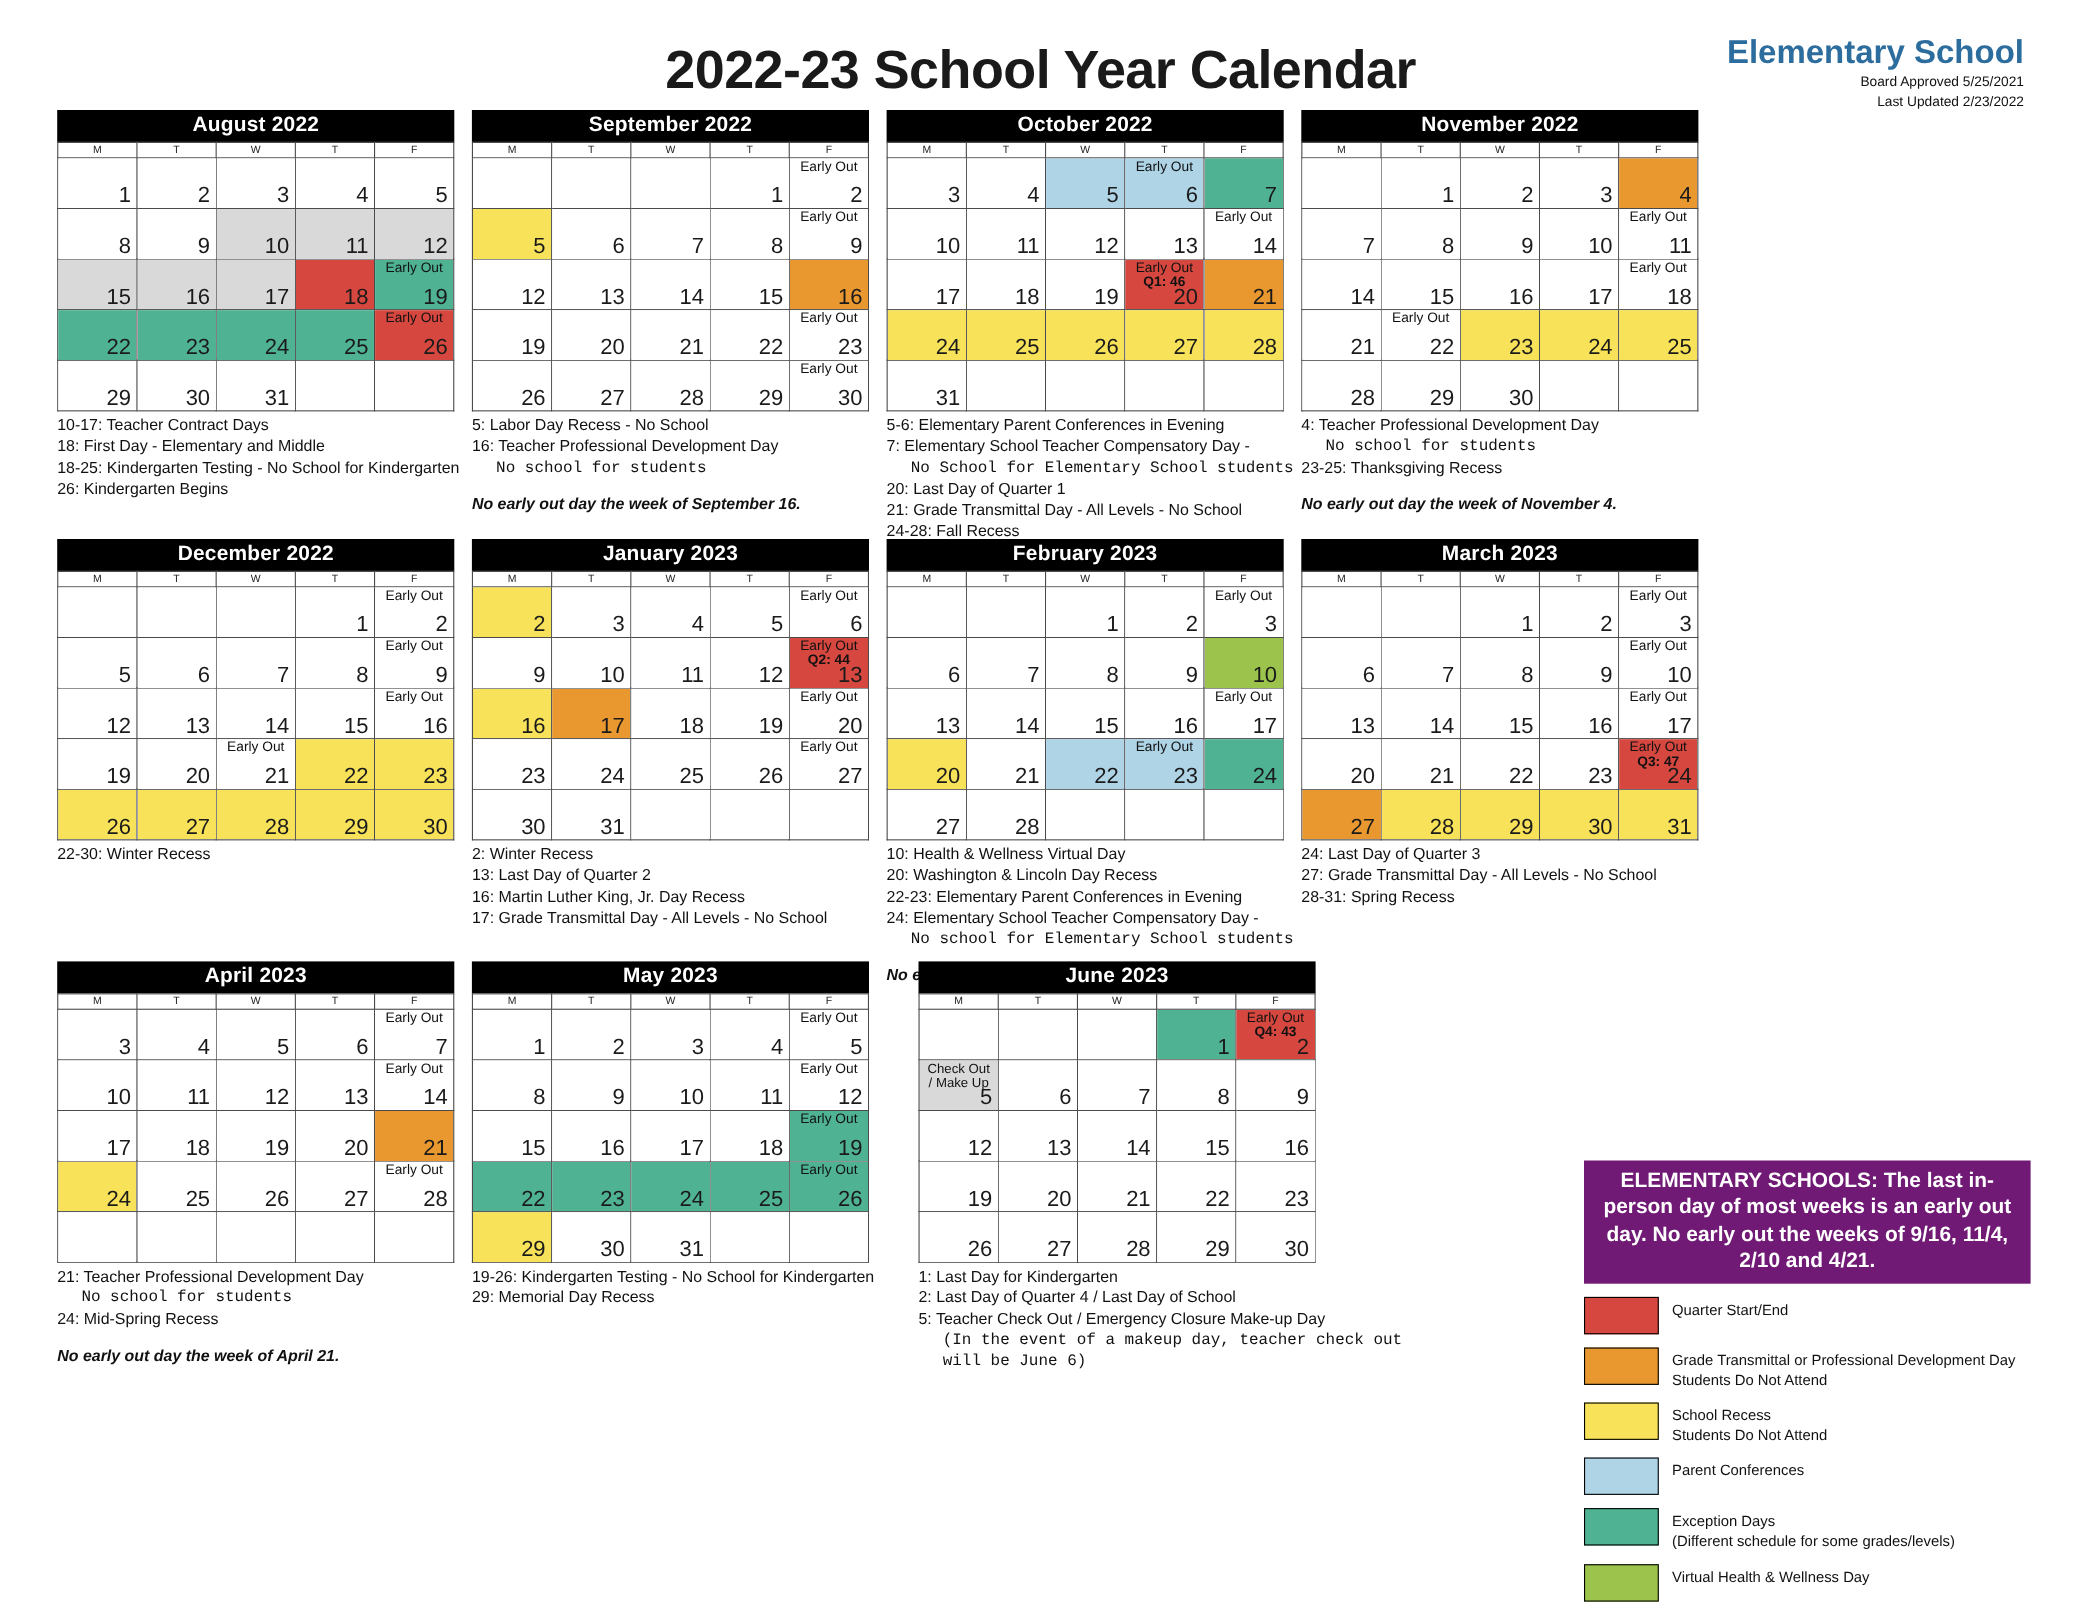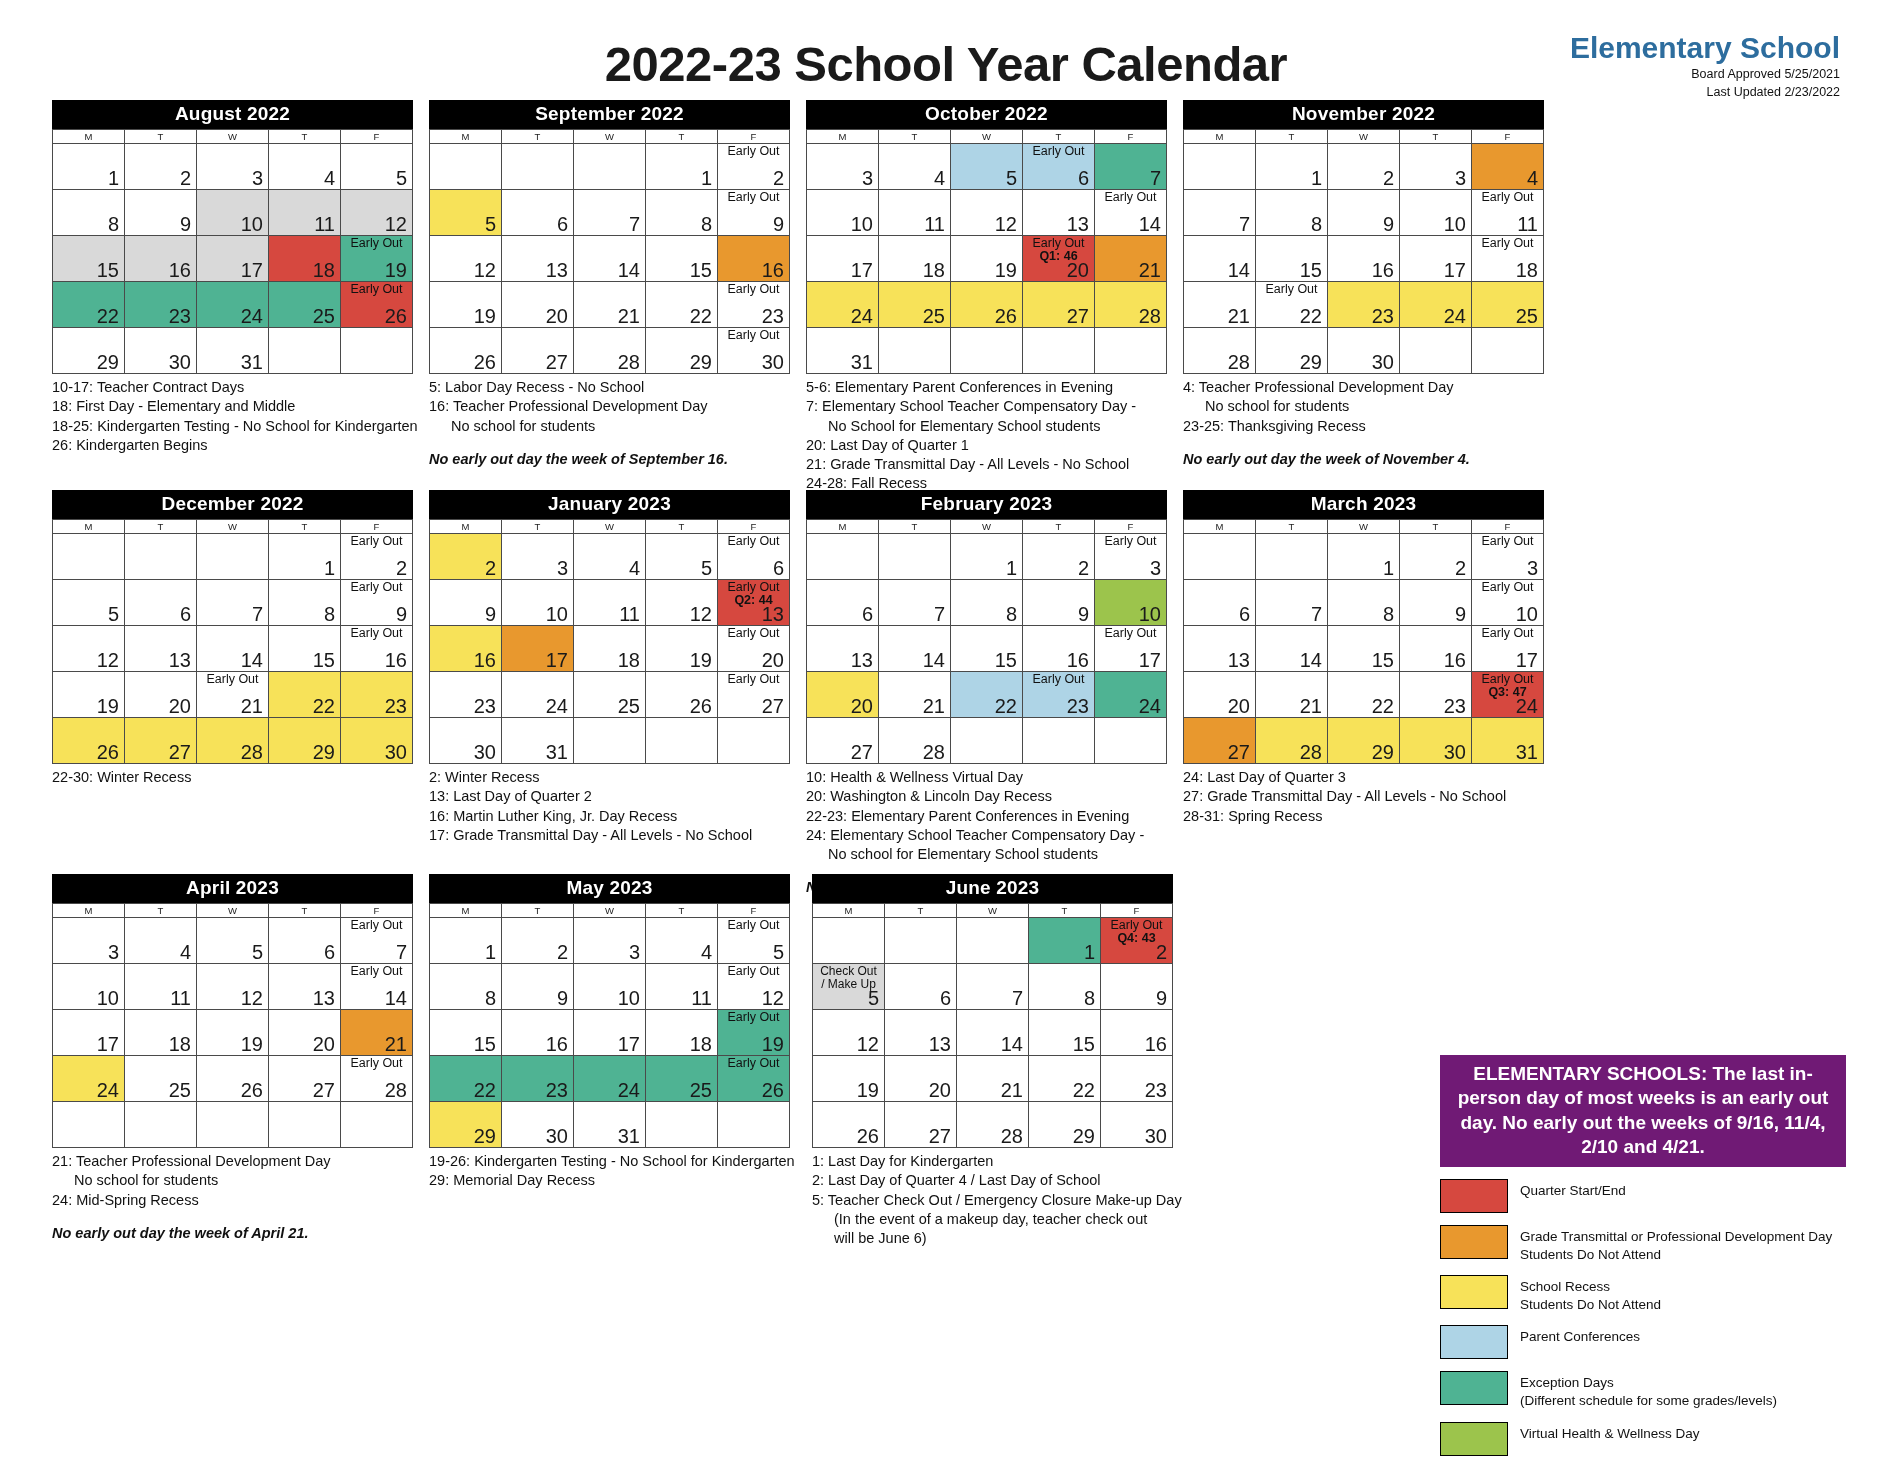--- a/index.html
+++ b/index.html
@@ -55,21 +55,21 @@
   .c-gray  { background:#d9d9d9 !important; }
   .c-red   { background:#d6483f !important; }
   .c-green { background:#4fb393 !important; }
   .c-yellow{ background:#f7e259 !important; }
   .c-orange{ background:#e8982e !important; }
   .c-blue  { background:#aed4e6 !important; }
   .c-olive { background:#9cc44c !important; }
 
   
   .notes { margin-top:4px; font-size:14.5px; line-height:1.33; color:#111; width:440px; }
-  .notes .ind { padding-left:22px; }
+  .notes .ind { padding-left:22px;font-family:Liberation Mono, monospace; }
   .notes .ital { font-style:italic; font-weight:bold; margin-top:14px; }
 
   
   .legend-box { position:absolute; }
   .legend-banner {
     background:#701a75; color:#fff; font-weight:bold; font-size:19px;
     line-height:1.28; text-align:center; padding:7px 10px 8px; width:406px;
   }
   .legend-items { margin-top:12px; }
   .legend-item { display:flex; align-items:flex-start; margin-bottom:12px; }
@@ -1120,21 +1120,21 @@
             <td></td>
             <td></td>
           </tr>
         </tbody>
       </table>
       <div class="notes">
         <div>19-26: Kindergarten Testing - No School for Kindergarten</div>
         <div>29: Memorial Day Recess</div>
       </div>
     </div>
-    <div class="month" style="left: 812px; top: 874px;">
+    <div class="month" style="left: 835px; top: 874px;">
       <div class="mtitle">June 2023</div>
       <table class="cal">
         <thead>
           <tr>
             <th>M</th>
             <th>T</th>
             <th>W</th>
             <th>T</th>
             <th>F</th>
           </tr>

